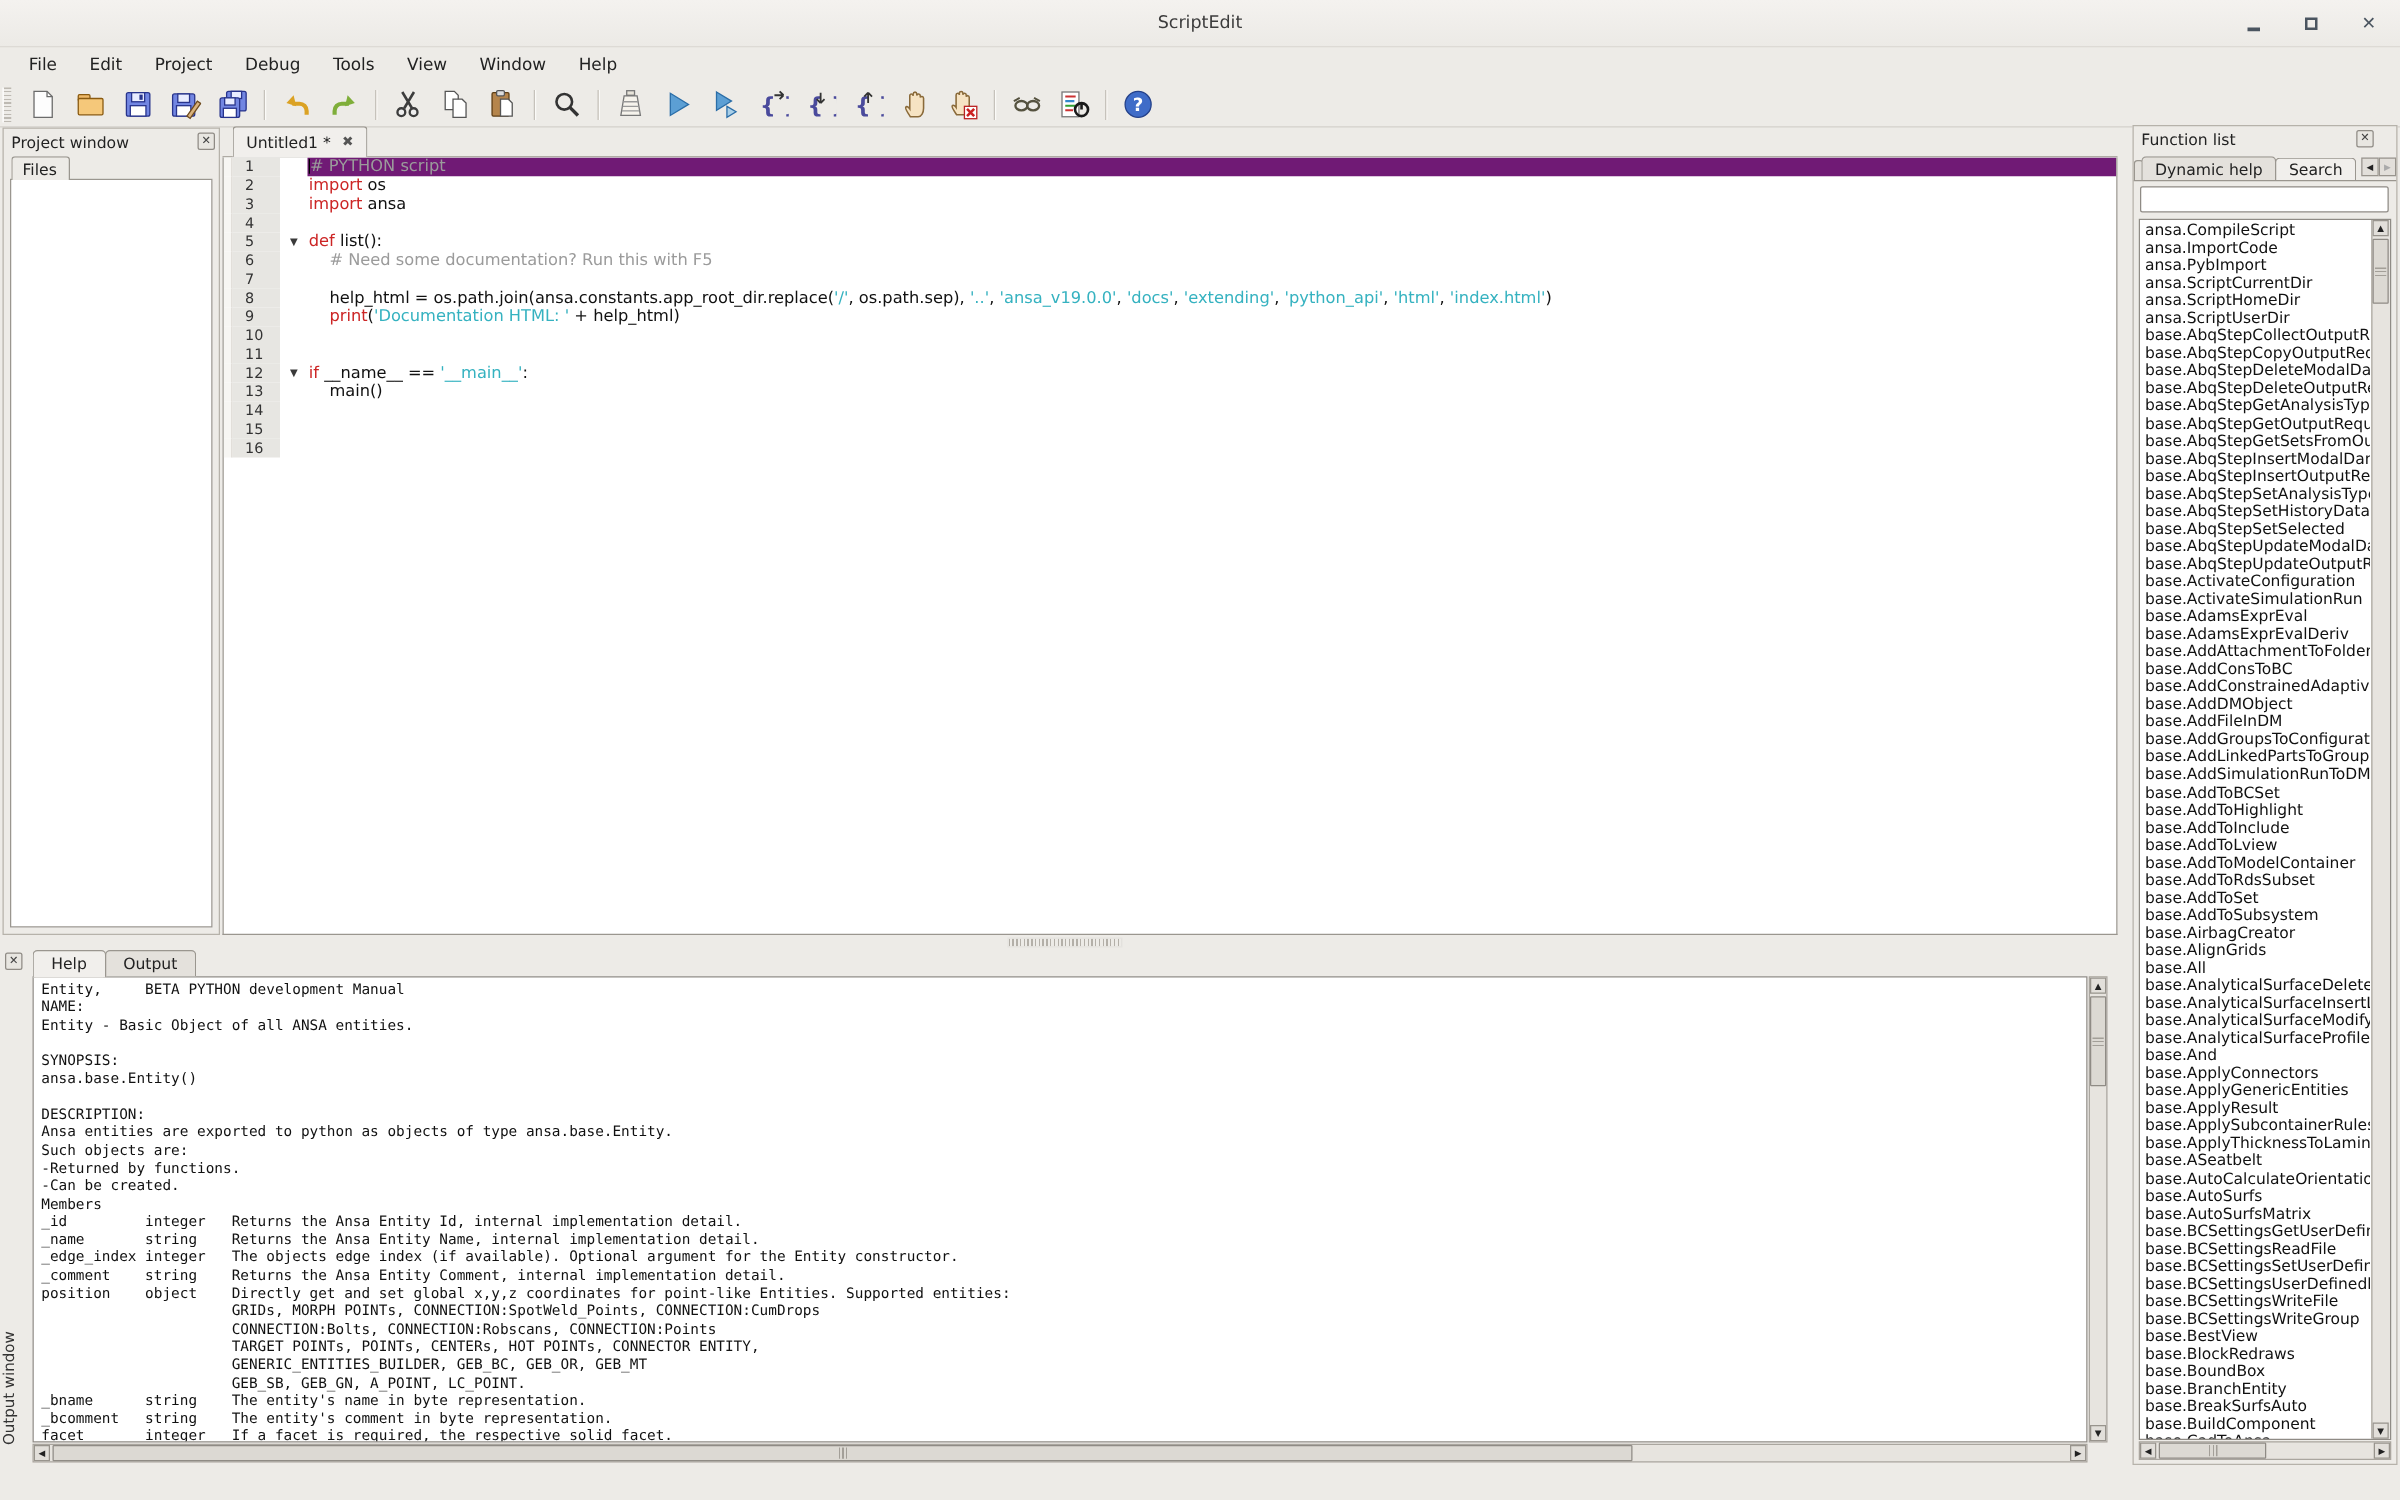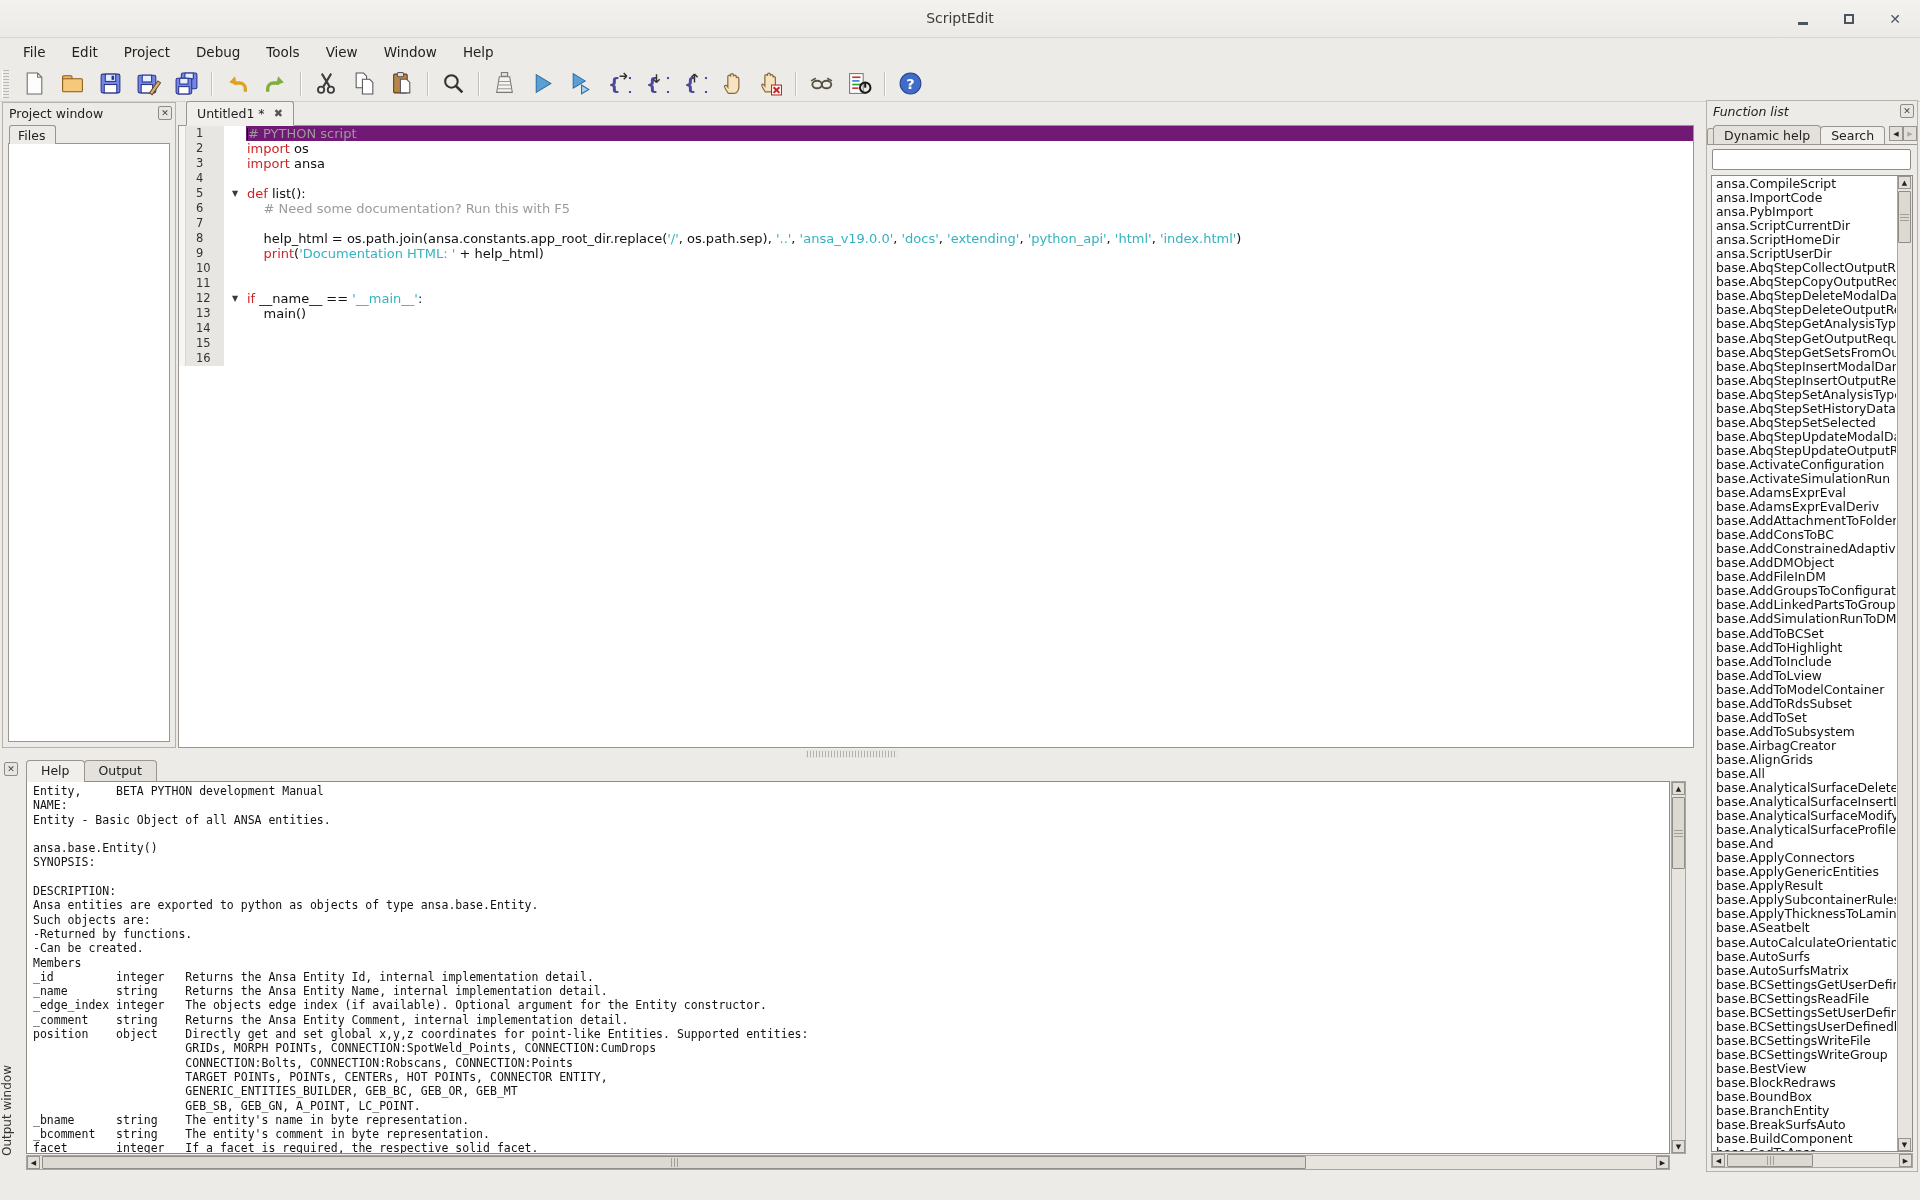--- a/index.html
+++ b/index.html
@@ -110,22 +110,22 @@
     background:repeating-linear-gradient(to bottom,#a39f98 0 1px,transparent 1px 3px); }
   .sb-grip-h { width:7px; height:9px;
     background:repeating-linear-gradient(90deg,#a39f98 0 1px,transparent 1px 3px); }
 
   #bp-vscroll { right:16px; top:21px; bottom:18px; }
   #bp-hscroll { left:24px; right:32px; bottom:2px; }
 
   
   #function-panel { position:absolute; left:1706px; top:100px; width:212px; height:1072px;
     background:#edebe7; border:1px solid #b6b2aa; }
-  #fl-header { position:absolute; left:0; top:0; right:0; height:20px; display:flex;
-    align-items:center; justify-content:space-between; padding:0 3px 0 6px;font-style:italic; }
+  #fl-header { position:absolute; left:0; top:0; right:15px; height:20px; display:flex;
+    align-items:center; justify-content:space-between; padding:0 3px 0 6px; }
   #fl-title { font-size:12.5px; }
   #fl-tabs { position:absolute; left:0px; top:21px; right:0; height:23px; display:flex;
     align-items:flex-end; border-bottom:1px solid #9a968f; }
   .fl-tab-stub { width:8px; height:16px; border:1px solid #9a968f; border-bottom:none;
     border-radius:3px 3px 0 0; background:#e4e1dc; margin-right:-2px; }
   .fl-tab { padding:2px 10px 1px 10px; font-size:12.5px; border:1px solid #9a968f;
     border-bottom:none; border-radius:4px 4px 0 0; background:#e4e1dc; margin-right:-1px;
     white-space:nowrap; }
   .fl-tab.active { background:#f1efec; padding-top:1px; position:relative; z-index:2; }
   .fl-arrows { margin-left:auto; display:flex; margin-bottom:3px; }
@@ -454,22 +454,22 @@
     <span id="bp-close" class="close-box">✕</span>
     <div class="bp-tabs">
       <div class="bp-tab active">Help</div>
       <div class="bp-tab">Output</div>
     </div>
     <div id="bp-content">
         <div class="doc-line">Entity,     BETA PYTHON development Manual</div>
         <div class="doc-line">NAME:</div>
         <div class="doc-line">Entity - Basic Object of all ANSA entities.</div>
         <div class="doc-line"> </div>
+        <div class="doc-line">SYNOPSIS:</div>
         <div class="doc-line">ansa.base.Entity()</div>
-        <div class="doc-line">SYNOPSIS:</div>
         <div class="doc-line"> </div>
         <div class="doc-line">DESCRIPTION:</div>
         <div class="doc-line">Ansa entities are exported to python as objects of type ansa.base.Entity.</div>
         <div class="doc-line">Such objects are:</div>
         <div class="doc-line">-Returned by functions.</div>
         <div class="doc-line">-Can be created.</div>
         <div class="doc-line">Members</div>
         <div class="doc-line">_id         integer   Returns the Ansa Entity Id, internal implementation detail.</div>
         <div class="doc-line">_name       string    Returns the Ansa Entity Name, internal implementation detail.</div>
         <div class="doc-line">_edge_index integer   The objects edge index (if available). Optional argument for the Entity constructor.</div>

